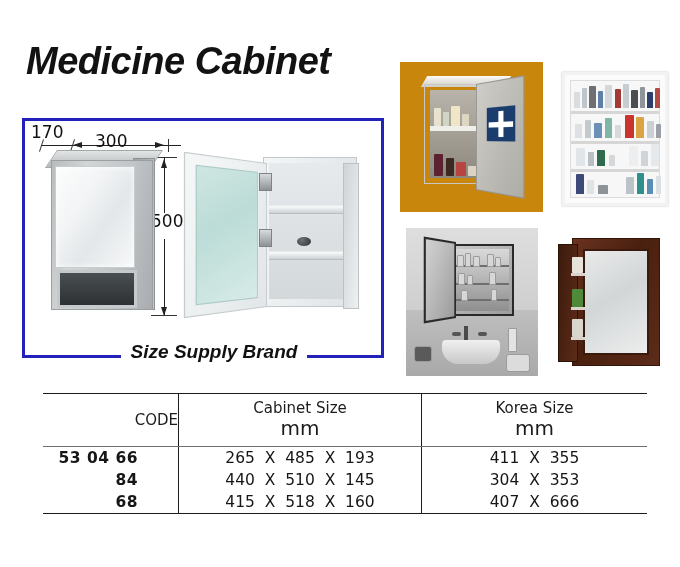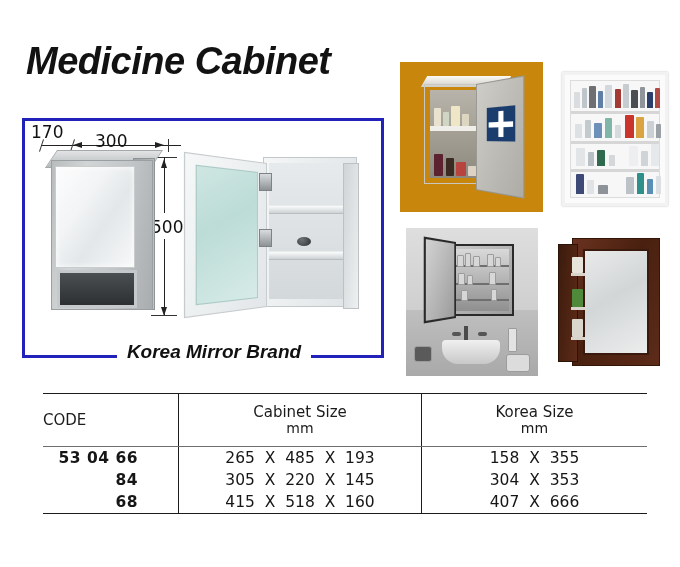--- a/index.html
+++ b/index.html
@@ -299,21 +299,21 @@
   }
   .thead-row th {
     border-top: 1.6px solid #1c1c1c;
     border-bottom: 1.4px solid #6e6e6e;
     height: 52px;
     font-weight: normal;
     font-size: 15px;
     color: #1b1b1b;
     line-height: 1.12;
   }
-  .thead-row th.col-code { width: 135px; text-align: left; }
+  .thead-row th.col-code { width: 135px; text-align: right; }
   .thead-row th.col-cab  { width: 242px; text-align: center; border-left: 1.6px solid #1c1c1c; }
   .thead-row th.col-mir  { text-align: center; border-left: 1.6px solid #1c1c1c; }
   .tbody-cell {
     height: 66px;
     font-size: 15.5px;
     color: #161616;
     line-height: 1.42;
   }
   .tbody-cell.c-code {
     text-align: right;
@@ -326,21 +326,21 @@
     border-left: 1.6px solid #1c1c1c;
     border-bottom: 1.6px solid #1c1c1c;
     text-align: center;
   }
   .tbody-cell.c-mir {
     border-left: 1.6px solid #1c1c1c;
     border-bottom: 1.6px solid #1c1c1c;
     text-align: center;
   }
   .sz-row { white-space: pre; display: block; }
-  .hdr-sub { display: block; font-size: 14px; }
+  .hdr-sub { display: block; font-size: 20px; }
 </style>
 </head>
 <body>
 
 <div class="page-title">Medicine Cabinet</div>
 
 <div class="diagram-panel">
   <div class="diagram-inner">
 
     <div class="dim-label" style="left:6px; top:1px;">170</div>
@@ -350,21 +350,21 @@
 
     <div class="dim-line-h" style="left:48px; top:24px; width:108px;"></div>
     <div class="dim-label" style="left:70px; top:10px;">300</div>
     <div class="dim-arrow-r" style="left:130px; top:20.5px;"></div>
     <div class="dim-arrow-l" style="left:48px; top:20.5px;"></div>
     <div class="dim-tick" style="left:143px; top:18px;"></div>
 
     <div class="dim-cap-h" style="left:126px; top:36px; width:26px;"></div>
     <div class="dim-line-v" style="left:139px; top:36px; height:56px;"></div>
     <div class="dim-arrow-up" style="left:135.5px; top:38px;"></div>
-    <div class="dim-label" style="left:126px; top:96px;">500</div>
+    <div class="dim-label" style="left:126px; top:90px;">500</div>
     <div class="dim-line-v" style="left:139px; top:118px; height:76px;"></div>
     <div class="dim-arrow-dn" style="left:135.5px; top:186px;"></div>
     <div class="dim-cap-h" style="left:126px; top:194px; width:26px;"></div>
 
     <div class="cab-left" style="left:18px; top:27px;">
       <div class="top-face"></div>
       <div class="side-face"></div>
       <div class="body"></div>
       <div class="mirror"></div>
       <div class="shelf-open"></div>
@@ -381,21 +381,21 @@
         <div class="door-glass"></div>
       </div>
       <div class="hinge h1"></div>
       <div class="hinge h2"></div>
     </div>
 
   </div>
 </div>
 
 <div class="brand-caption" style="width:384px; left:22px;">
-  <span class="brand-bg">Korea Mirror Brand</span>
+  <span class="brand-bg">Size Supply Brand</span>
 </div>
 
 <div class="photo photo-1">
   <div class="p1-cab-top"></div>
   <div class="p1-interior"></div>
   <div class="p1-cab-body" style="background:transparent;border-color:#c9c7c1;"></div>
   <div class="p1-shelf"></div>
   <div class="p1-items">
     <div class="p1-item" style="left:34px; top:46px; width:7px; height:18px; background:#e8e2cf;"></div>
     <div class="p1-item" style="left:43px; top:50px; width:6px; height:14px; background:#cfd7c4;"></div>
@@ -532,23 +532,23 @@
   </thead>
   <tbody>
     <tr>
       <td class="tbody-cell c-code">
         <span class="sz-row">53 04 66</span>
         <span class="sz-row">84</span>
         <span class="sz-row">68</span>
       </td>
       <td class="tbody-cell c-cab">
         <span class="sz-row">265  X  485  X  193</span>
-        <span class="sz-row">305  X  220  X  145</span>
+        <span class="sz-row">440  X  510  X  145</span>
         <span class="sz-row">415  X  518  X  160</span>
       </td>
       <td class="tbody-cell c-mir">
-        <span class="sz-row">158  X  355</span>
+        <span class="sz-row">411  X  355</span>
         <span class="sz-row">304  X  353</span>
         <span class="sz-row">407  X  666</span>
       </td>
     </tr>
   </tbody>
 </table>
 
 </body></html>

